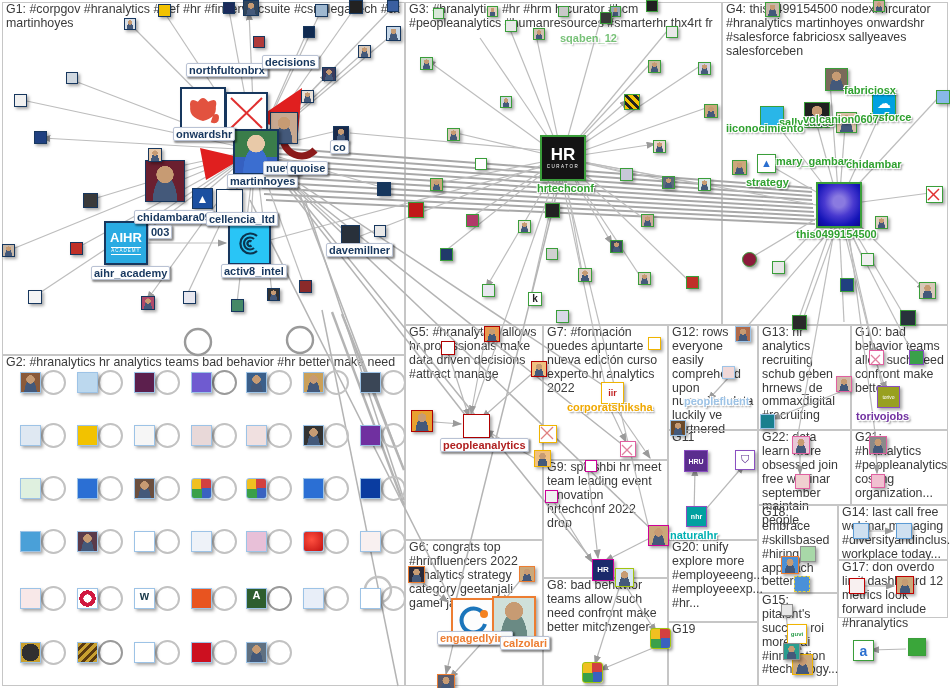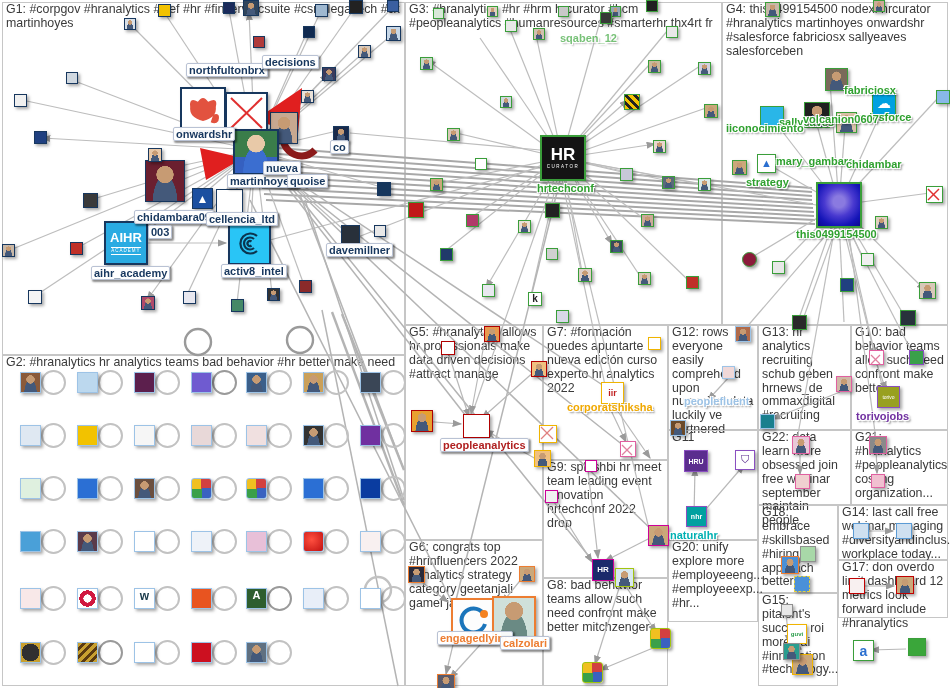--- a/index.html
+++ b/index.html
@@ -81,20 +81,23 @@
       <div class="ghdr">G14: last call free webinar managing #diversityandinclus... workplace today...</div>
     </div>
   <div class="grp" style="left:838px;top:560px;width:110px;height:58px">
       <div class="ghdr">G17: don overdo limit dashboard 12 metrics look forward include #hranalytics</div>
     </div>
   <div class="grp" style="left:758px;top:593px;width:80px;height:93px">
       <div class="ghdr">G15: pitalent's success roi more #ai #innovation #technology...</div>
     </div>
   <div class="grp" style="left:668px;top:540px;width:90px;height:82px">
       <div class="ghdr">G20: unify explore more #employeeeng... #employeeexp... #hr...</div>
+    </div>
+  <div class="grp" style="left:668px;top:622px;width:90px;height:64px">
+      <div class="ghdr">G19</div>
     </div>
 
   <svg class="edges" width="950" height="688">
     <defs>
       <marker id="arr" markerWidth="9" markerHeight="8" refX="7" refY="3" orient="auto">
           <path d="M0,0 L8,3 L0,6 z" fill="#9a9a9a"></path>
         </marker>
     </defs>
     <g stroke="#a8a8a8" stroke-width="2">
       <line x1="250" y1="146" x2="812" y2="188"></line>
@@ -566,21 +569,21 @@
   <div class="nd sb" style="left:191px;top:642px;width:21px;height:21px;background:#cc1020"></div>
     <div class="loop" style="left:212px;top:640px"></div>
   <div class="nd sb face" style="left:246px;top:642px;width:21px;height:21px;background-color:#607080"></div>
     <div class="loop" style="left:267px;top:640px"></div>
 
   <div class="lbl box navy" style="left:186px;top:63px">northfultonbrx</div>
   <div class="lbl box navy" style="left:262px;top:55px">decisions</div>
   <div class="lbl box navy" style="left:173px;top:127px">onwardshr</div>
   <div class="lbl box navy" style="left:227px;top:174px">martinhoyes</div>
   <div class="lbl box navy" style="left:263px;top:161px">nueva</div>
-  <div class="lbl box navy" style="left:287px;top:174px">quoise</div>
+  <div class="lbl box navy" style="left:287px;top:161px">quoise</div>
   <div class="lbl box navy" style="left:330px;top:140px">co</div>
   <div class="lbl box navy" style="left:134px;top:210px">chidambara09</div>
   <div class="lbl box navy" style="left:148px;top:225px">003</div>
   <div class="lbl box navy" style="left:206px;top:212px">cellencia_ltd</div>
   <div class="lbl box navy" style="left:91px;top:266px">aihr_academy</div>
   <div class="lbl box navy" style="left:221px;top:264px">activ8_intel</div>
   <div class="lbl box navy" style="left:326px;top:243px">davemillner</div>
   <div class="lbl halo green" style="left:537px;top:182px">hrtechconf</div>
   <div class="lbl halo green faint" style="left:560px;top:32px">sqaben_12</div>
   <div class="lbl halo green" style="left:844px;top:84px">fabriciosx</div>

